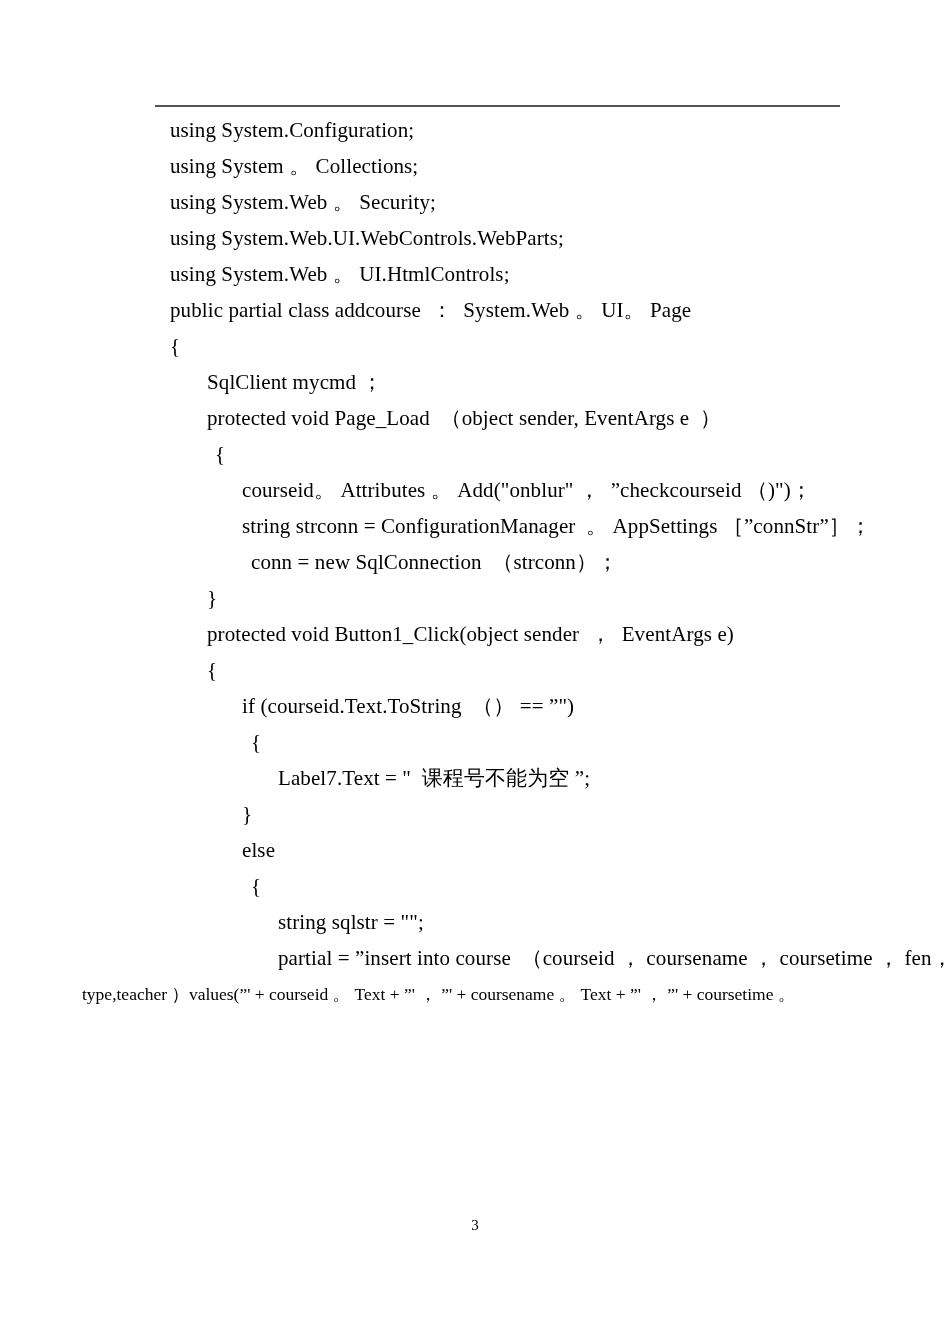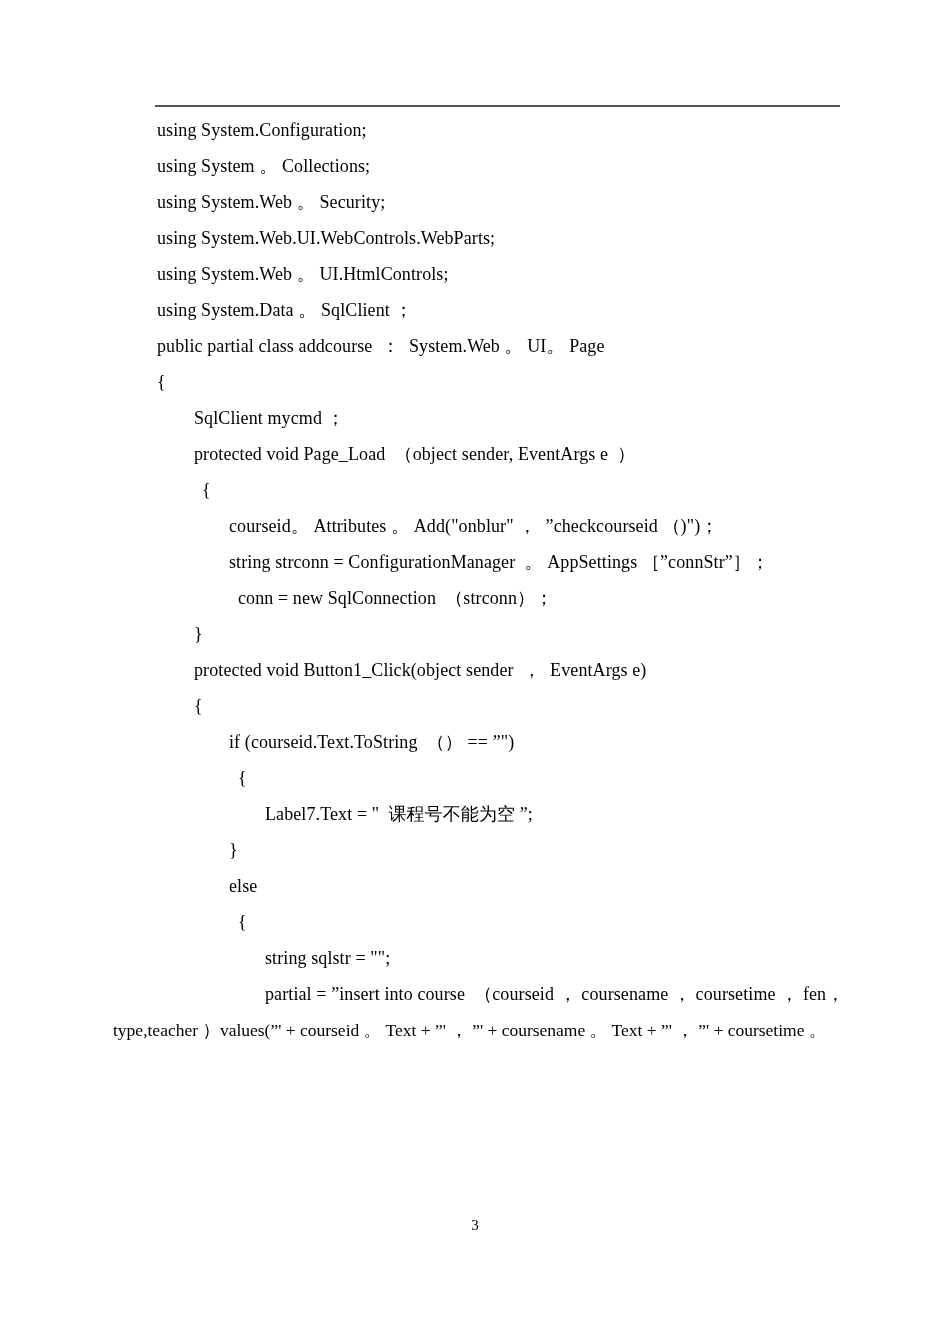--- a/index.html
+++ b/index.html
@@ -24,40 +24,41 @@
     height: 2px;
     background: #555555;
   }
   .content {
     position: absolute;
     left: 0;
     top: 112px;
     width: 950px;
   }
   .code-line {
-    font-size: 18px;
+    font-size: 21px;
     line-height: 36px;
     height: 36px;
     white-space: pre;
     color: #000000;
     letter-spacing: 0.1px;
+    margin-left: 13px;
   }
   
   .ind-0  { padding-left: 157px; }
   .ind-1  { padding-left: 194px; }
   .ind-1b { padding-left: 202px; }
   .ind-2  { padding-left: 229px; }
   .ind-2b { padding-left: 238px; }
   .ind-3  { padding-left: 265px; }
   .wrap-line {
     font-size: 17.5px;
     line-height: 36px;
     height: 36px;
     white-space: pre;
-    padding-left: 113px;
+    padding-left: 82px;
     color: #000000;
   }
   .page-number {
     position: absolute;
     left: 0;
     top: 1215px;
     width: 950px;
     text-align: center;
     font-size: 15px;
     line-height: 20px;
@@ -71,21 +72,20 @@
 <div class="page">
 
   <div class="header-rule"></div>
 
   <div class="content">
       <div class="code-line ind-0">using System.Configuration;</div>
       <div class="code-line ind-0">using System 。 Collections;</div>
       <div class="code-line ind-0">using System.Web 。 Security;</div>
       <div class="code-line ind-0">using System.Web.UI.WebControls.WebParts;</div>
       <div class="code-line ind-0">using System.Web 。 UI.HtmlControls;</div>
-      <div class="code-line ind-0">using System.Data 。 SqlClient ；</div>
       <div class="code-line ind-0">public partial class addcourse  ：  System.Web 。 UI。 Page</div>
       <div class="code-line ind-0">{</div>
       <div class="code-line ind-1">SqlClient mycmd ；</div>
       <div class="code-line ind-1">protected void Page_Load  （object sender, EventArgs e  ）</div>
       <div class="code-line ind-1b">{</div>
       <div class="code-line ind-2">courseid。 Attributes 。 Add("onblur" ，  ”checkcourseid （)")；</div>
       <div class="code-line ind-2">string strconn = ConfigurationManager  。 AppSettings ［”connStr”］；</div>
       <div class="code-line ind-2b">conn = new SqlConnection  （strconn）；</div>
       <div class="code-line ind-1">}</div>
       <div class="code-line ind-1">protected void Button1_Click(object sender  ，  EventArgs e)</div>

